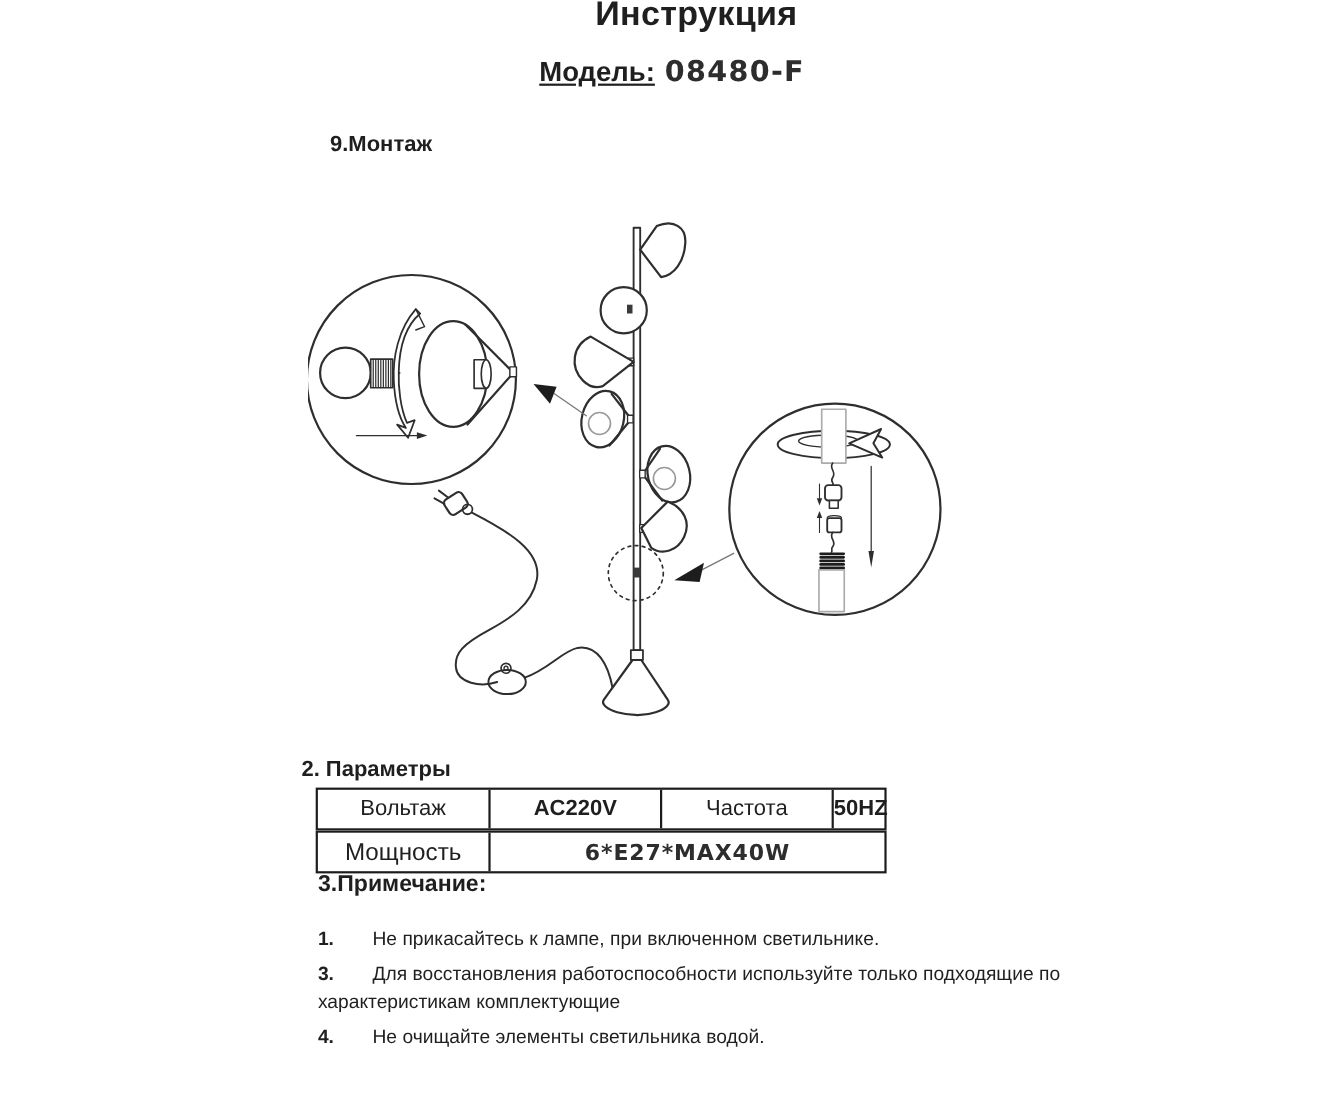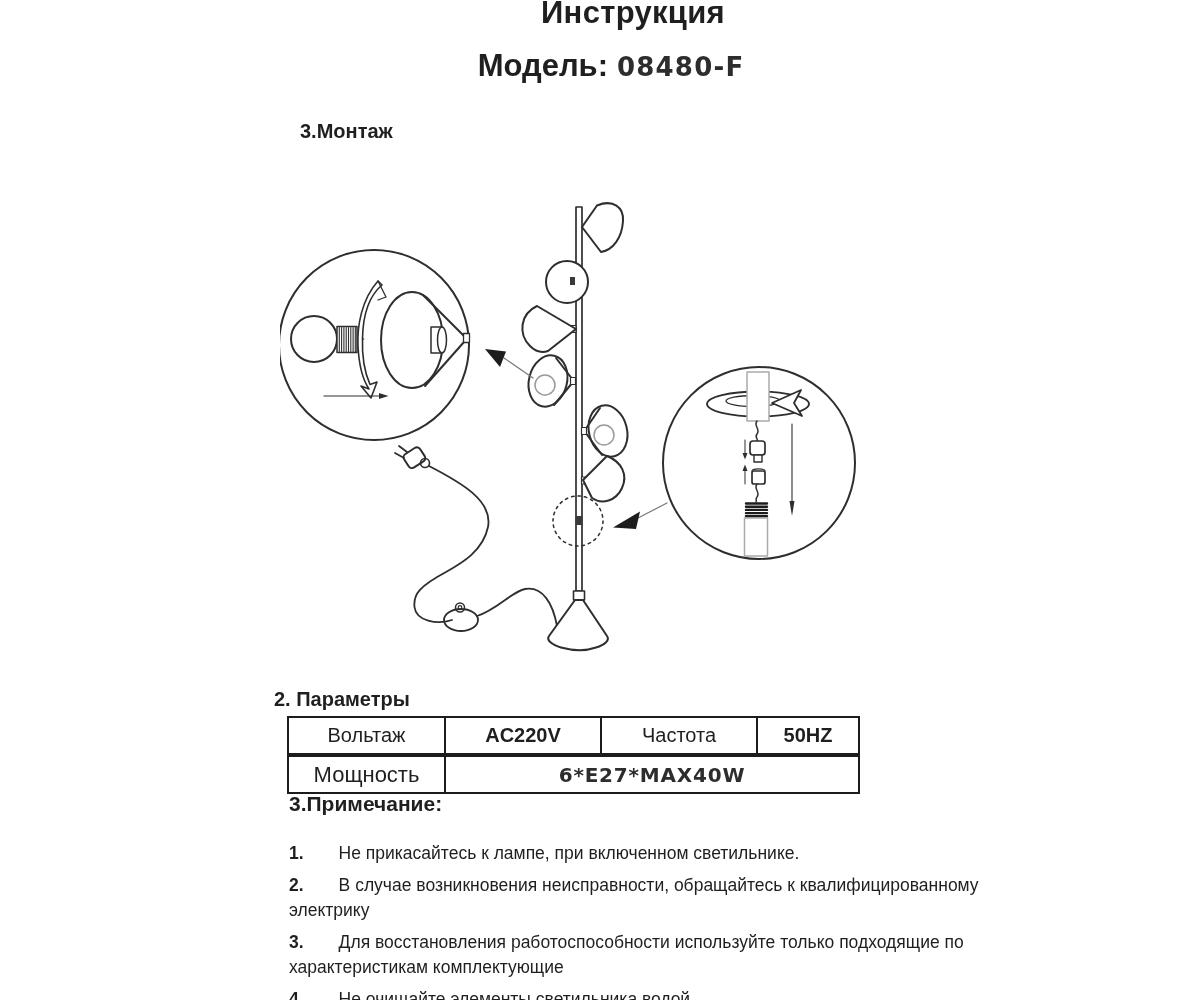--- a/index.html
+++ b/index.html
@@ -5,28 +5,28 @@
   html,body{margin:0;padding:0;}
   body{
     width:1200px;height:1000px;position:relative;background:#ffffff;
     font-family:"Liberation Sans",sans-serif;color:#1f1f1f;overflow:hidden;
   }
   .abs{position:absolute;}
   .title{left:433px;top:-6px;width:400px;text-align:center;
          font-size:31px;font-weight:700;letter-spacing:.3px;line-height:38px;}
   .model-line{left:411px;top:48px;width:400px;display:flex;
               justify-content:center;align-items:baseline;gap:9px;line-height:36px;}
-  .model-label{font-size:31px;font-weight:700;}
+  .model-label{font-size:25px;font-weight:700;text-decoration:underline;}
   .light-face{font-family:"DejaVu Sans",sans-serif;font-weight:700;color:#2d2d2d;letter-spacing:1.2px;}
   .model-value{font-size:26px;}
   .sec-heading{font-weight:700;}
   .h-assembly{left:300px;top:120px;font-size:20px;}
   .h-params{left:274px;top:688px;font-size:20px;}
   .h-notes{left:289px;top:792px;font-size:21px;}
-  .param-table{left:287px;top:716px;width:573px;}
+  .param-table{left:287px;top:716px;width:519px;}
   .trow{display:grid;border:2.5px solid #1c1c1c;background:#fff;box-sizing:border-box;height:39px;}
   .trow1{grid-template-columns:155px 156px 156px 1fr;}
   .trow2{grid-template-columns:155px 1fr;margin-top:0;}
   .tcell{display:flex;align-items:center;justify-content:center;font-size:20px;height:100%;box-sizing:border-box;}
   .tcell + .tcell{border-left:2.5px solid #1c1c1c;}
   .bold{font-weight:700;}
   .power-label{font-size:22px;}
   .power-value{font-size:20px;letter-spacing:.8px;}
   .notes{left:289px;top:841px;width:740px;font-size:17.5px;line-height:25.5px;}
   .note{margin:0 0 6px 0;}
@@ -37,21 +37,21 @@
 </head>
 <body>
 
 <div class="abs title">Инструкция</div>
 
 <div class="abs model-line">
   <span class="model-label">Модель:</span>
   <span class="model-value light-face">08480-F</span>
 </div>
 
-<div class="abs sec-heading h-assembly">3.Монтаж</div>
+<div class="abs sec-heading h-assembly">9.Монтаж</div>
 
 <svg class="abs diagram" width="630" height="505" viewBox="280 175 630 505">
   <g stroke="#2e2e2e" stroke-width="2" fill="none" stroke-linecap="round" stroke-linejoin="round">
 
     <g>
       <rect x="405" y="450" width="19" height="16" rx="4" transform="rotate(-33 414 458)"></rect>
       <circle cx="425" cy="463" r="4.5" stroke-width="1.6"></circle>
       <line x1="399" y1="446" x2="407" y2="452" stroke-width="1.8"></line>
       <line x1="395" y1="453" x2="404" y2="458" stroke-width="1.8"></line>
     </g>
@@ -168,23 +168,19 @@
   </div>
 </div>
 
 <div class="abs sec-heading h-notes">3.Примечание:</div>
 
 <div class="abs notes">
   <p class="note">
     <span class="num">1.</span><span class="txt">Не прикасайтесь к лампе, при включенном светильнике.</span>
   </p>
   <p class="note">
-    <span class="num">2.</span><span class="txt">В случае возникновения неисправности, обращайтесь к квалифицированному
-электрику</span>
-  </p>
-  <p class="note">
     <span class="num">3.</span><span class="txt">Для восстановления работоспособности используйте только подходящие по
 характеристикам комплектующие</span>
   </p>
   <p class="note">
     <span class="num">4.</span><span class="txt">Не очищайте элементы светильника водой.</span>
   </p>
 </div>
 
 </body></html>

